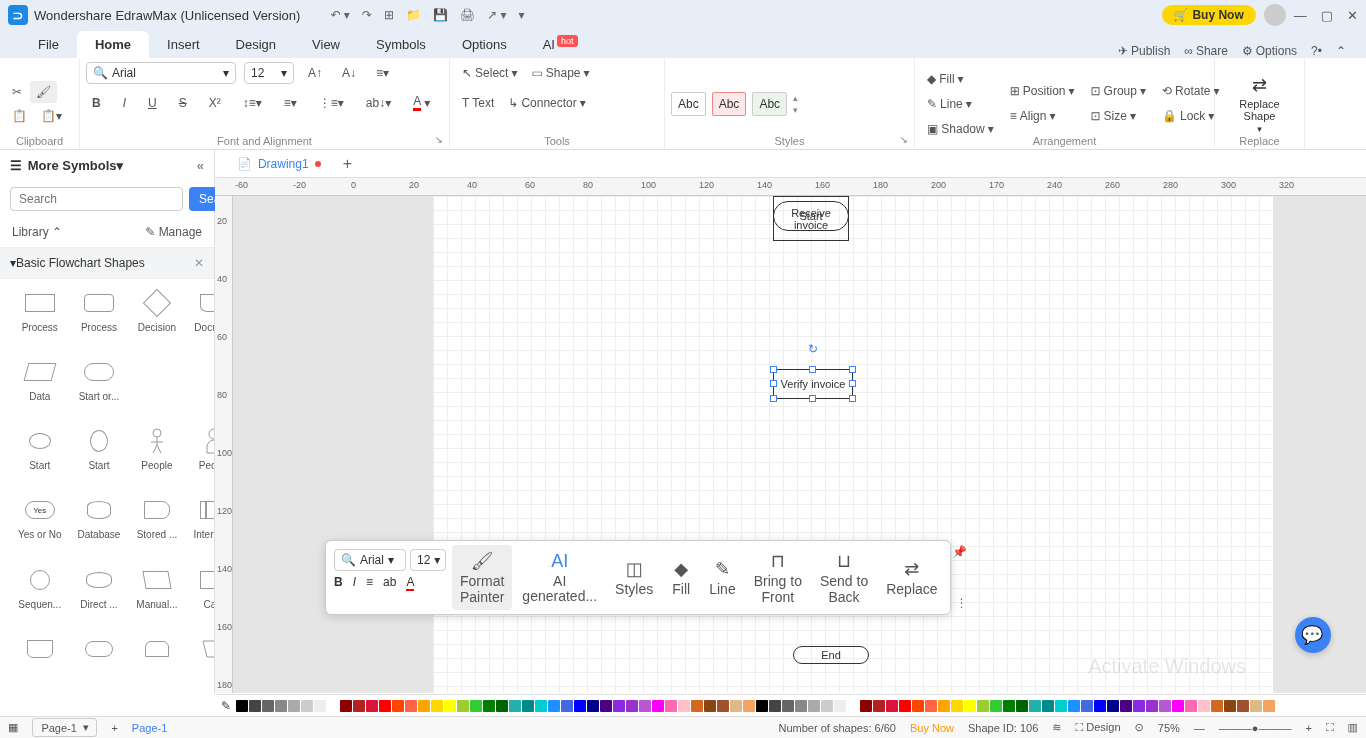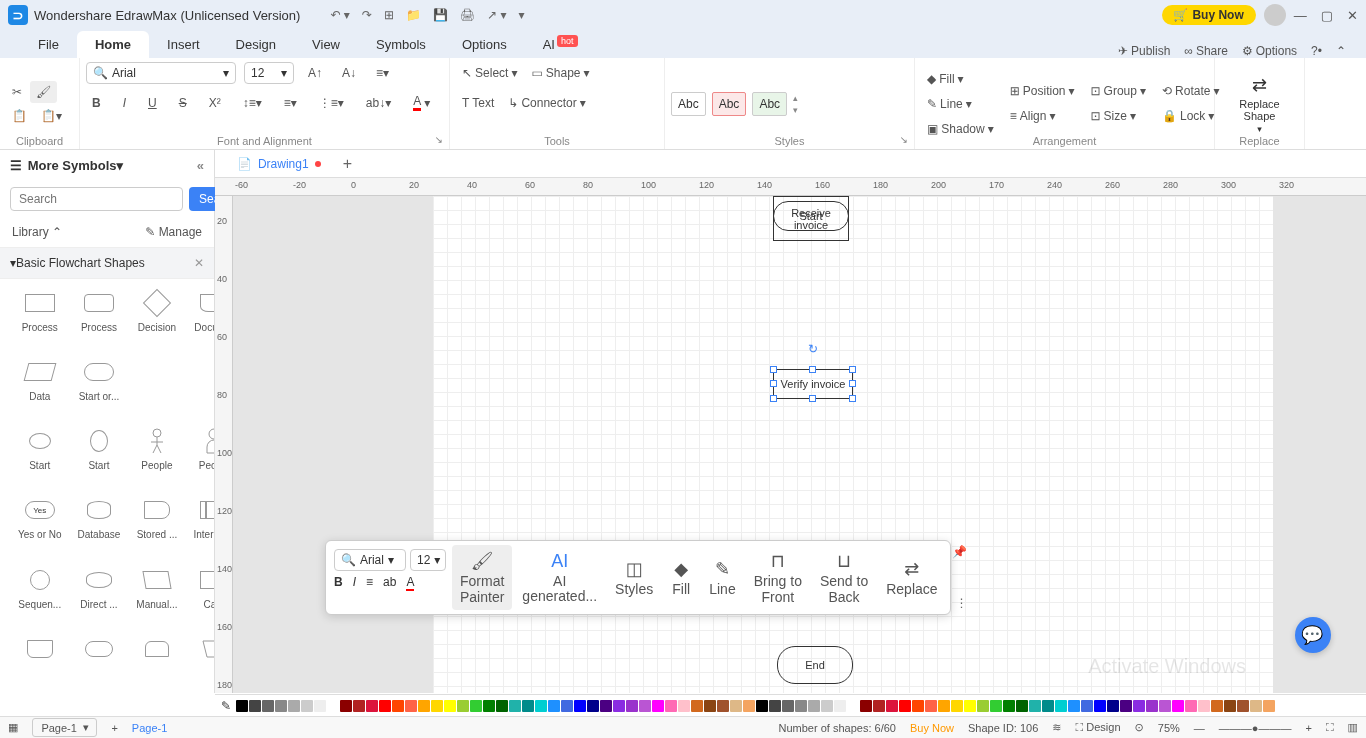--- a/index.html
+++ b/index.html
@@ -476,21 +476,21 @@
         <div class="sel-handle" style="left:-4px;top:-4px"></div>
         <div class="sel-handle" style="right:-4px;top:-4px"></div>
         <div class="sel-handle" style="left:-4px;bottom:-4px"></div>
         <div class="sel-handle" style="right:-4px;bottom:-4px"></div>
         <div class="sel-handle" style="left:50%;margin-left:-4px;top:-4px"></div>
         <div class="sel-handle" style="left:50%;margin-left:-4px;bottom:-4px"></div>
         <div class="sel-handle" style="left:-4px;top:50%;margin-top:-4px"></div>
         <div class="sel-handle" style="right:-4px;top:50%;margin-top:-4px"></div>
       </div>
       <div class="fc process" style="left:344px;top:362px;width:70px;height:38px">Pay invoice</div>
-      <div class="fc terminator" style="left:344px;top:450px;width:76px;height:38px">End</div>
+      <div class="fc terminator" style="left:360px;top:450px;width:76px;height:18px">End</div>
     </div>
   </div>
 </div>
 
 <div class="float-toolbar">
   <div class="ft-fontrow">
     <div class="rrow" style="gap:4px">
       <div class="font-sel" style="width:72px">🔍<span>Arial</span>▾</div>
       <div class="font-sel" style="width:36px"><span>12</span>▾</div>
     </div>

